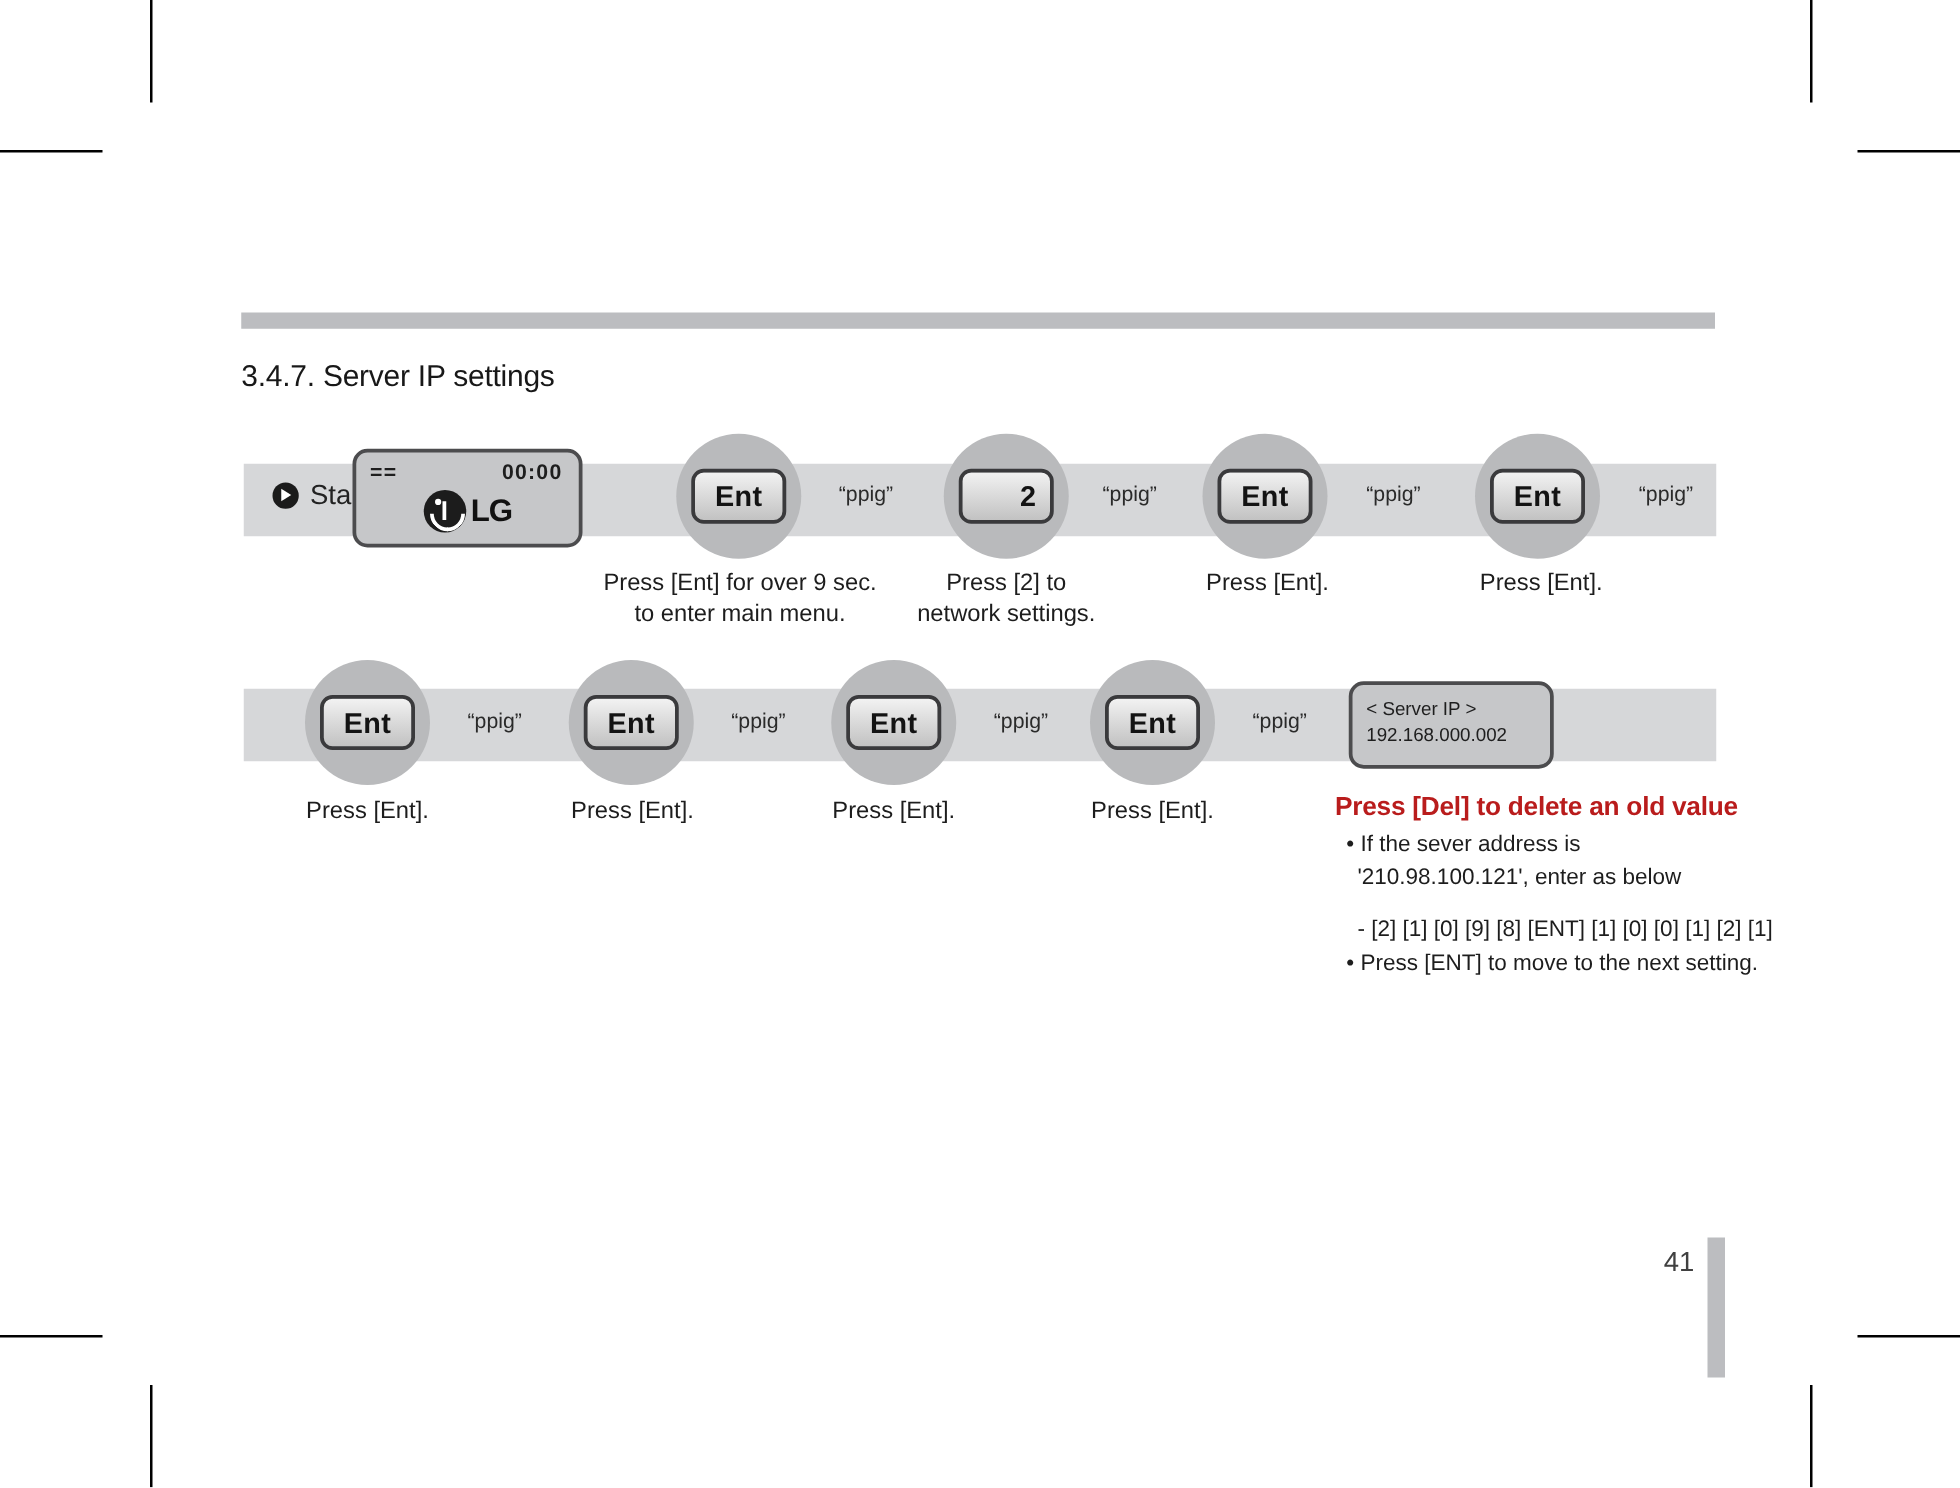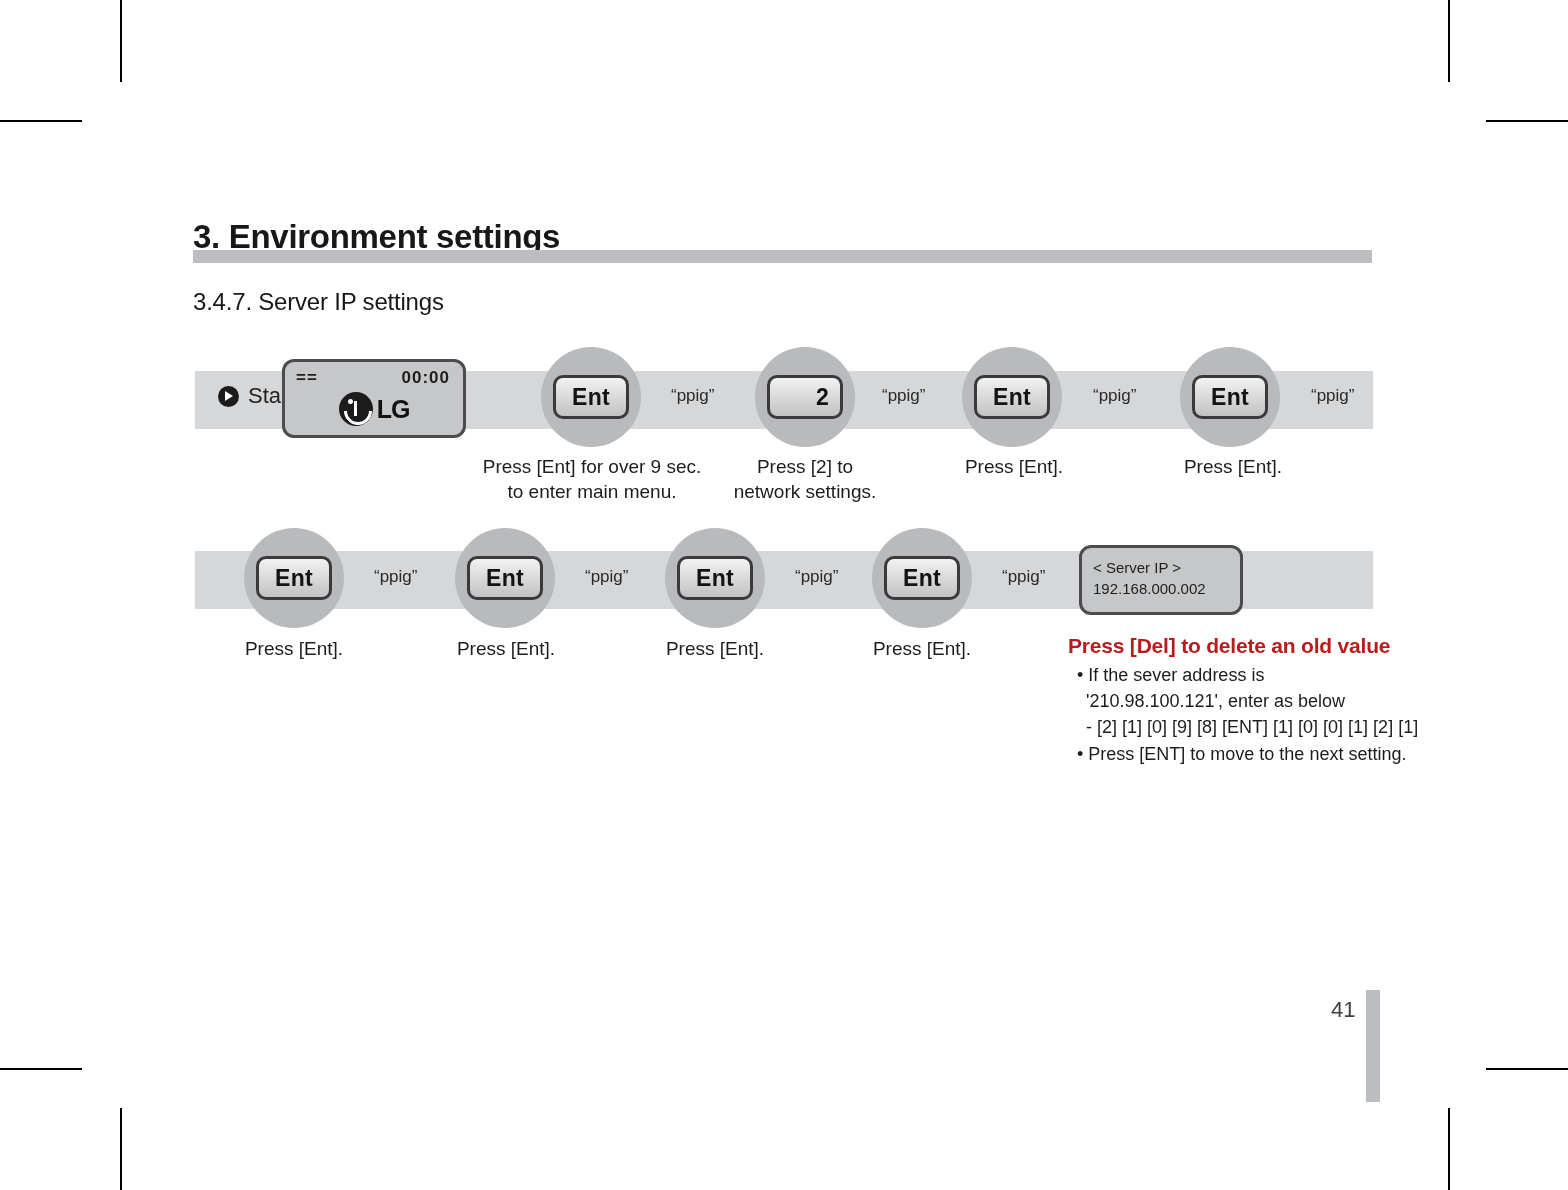--- a/index.html
+++ b/index.html
@@ -266,21 +266,21 @@
     margin-top: 3px;
     padding-left: 9px;
   }
   .note-line {
     font-size: 18px;
     line-height: 1.45;
     color: #1d1d1d;
     white-space: nowrap;
   }
   .note-line.sub   { padding-left: 9px; }
-  .note-line.dash  { padding-left: 9px; }
+  .note-line.dash  { padding-left: 9px; margin-top: 16px; }
 
   
   .page-number {
     position: absolute;
     left: 1331px;
     top: 997px;
     font-size: 22px;
     color: #404040;
   }
   .page-tab {
@@ -299,21 +299,20 @@
 
   <div class="crop crop-v crop-tl-v"></div>
   <div class="crop crop-h crop-tl-h"></div>
   <div class="crop crop-v crop-tr-v"></div>
   <div class="crop crop-h crop-tr-h"></div>
   <div class="crop crop-v crop-bl-v"></div>
   <div class="crop crop-h crop-bl-h"></div>
   <div class="crop crop-v crop-br-v"></div>
   <div class="crop crop-h crop-br-h"></div>
 
-  <div class="chapter-title">3. Environment settings</div>
   <div class="chapter-rule"></div>
   <div class="section-title">3.4.7. Server IP settings</div>
 
   <div class="band band-1"></div>
 
   <div class="start-label">
     <span class="start-icon"></span>
     <span>Start</span>
   </div>
 

